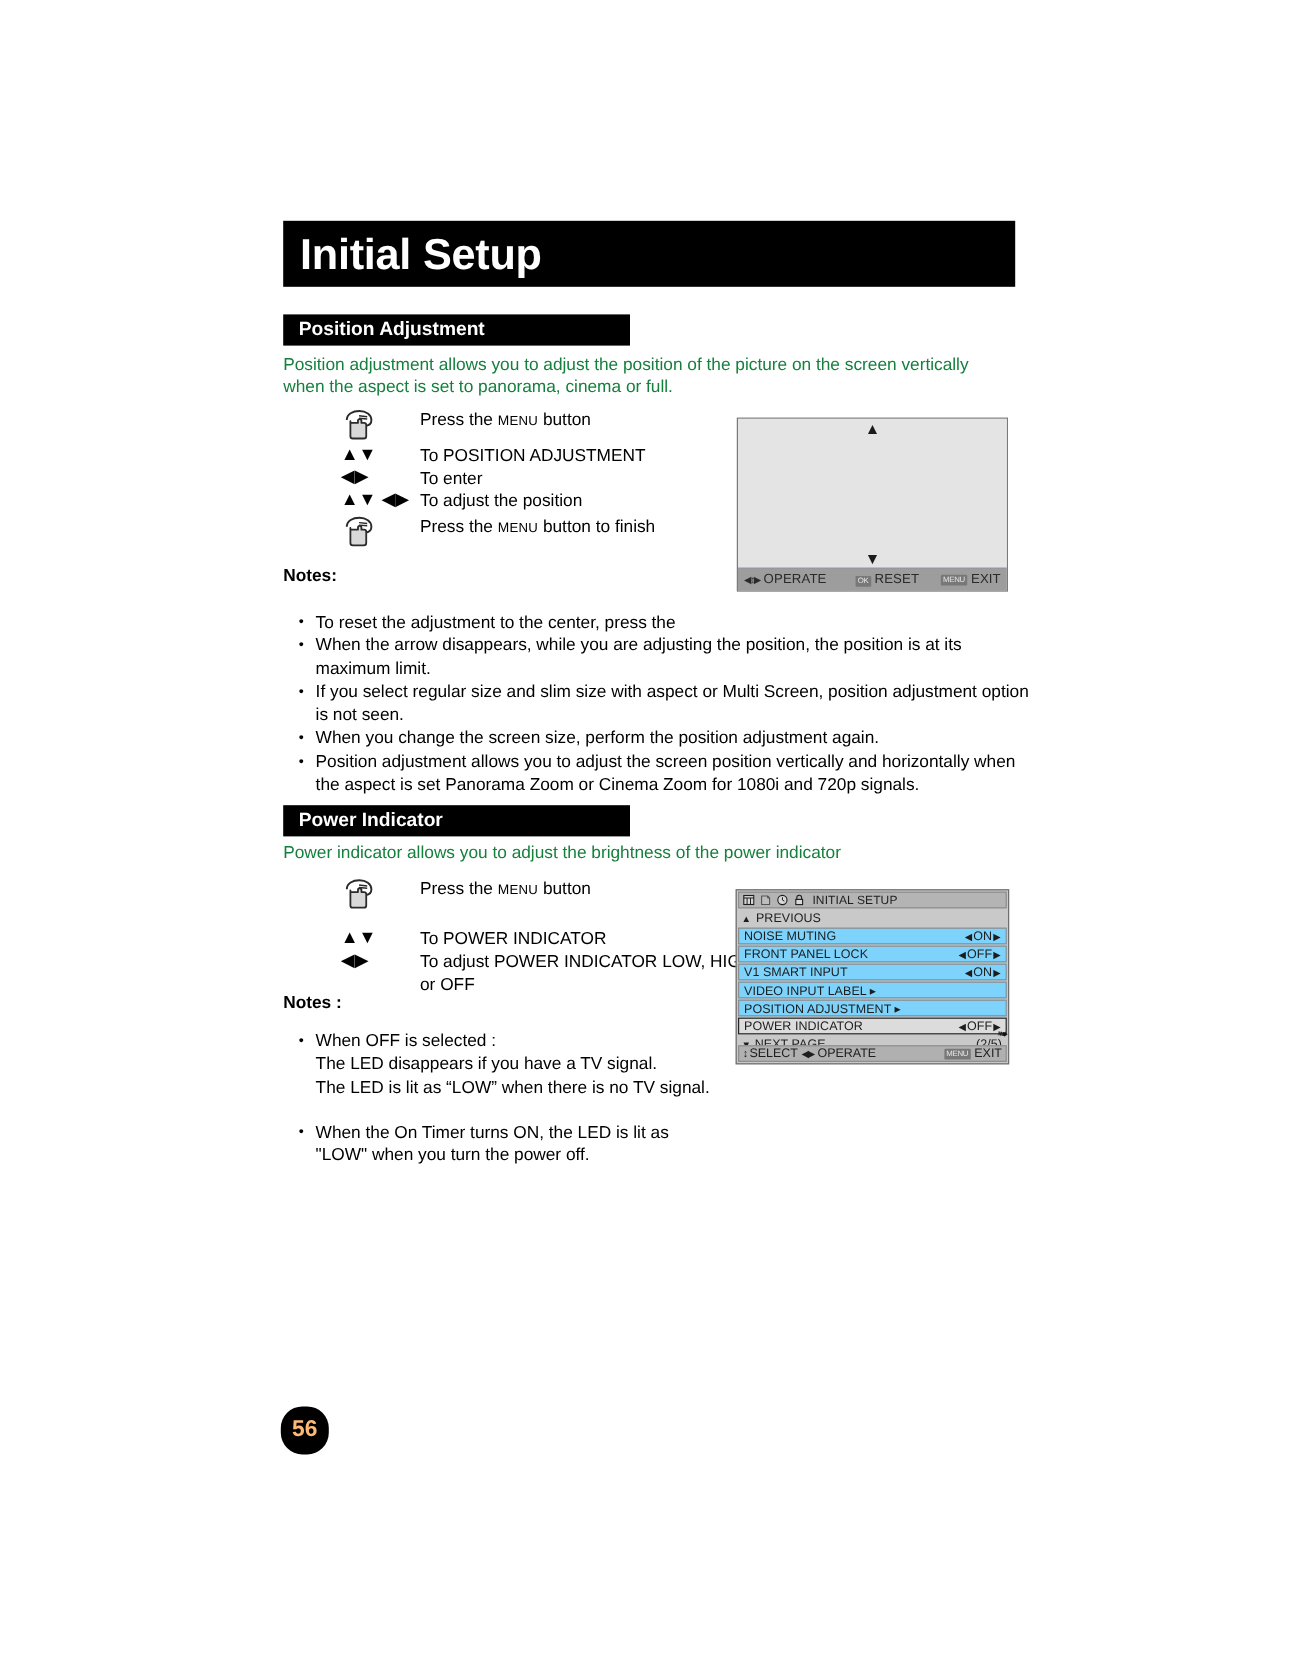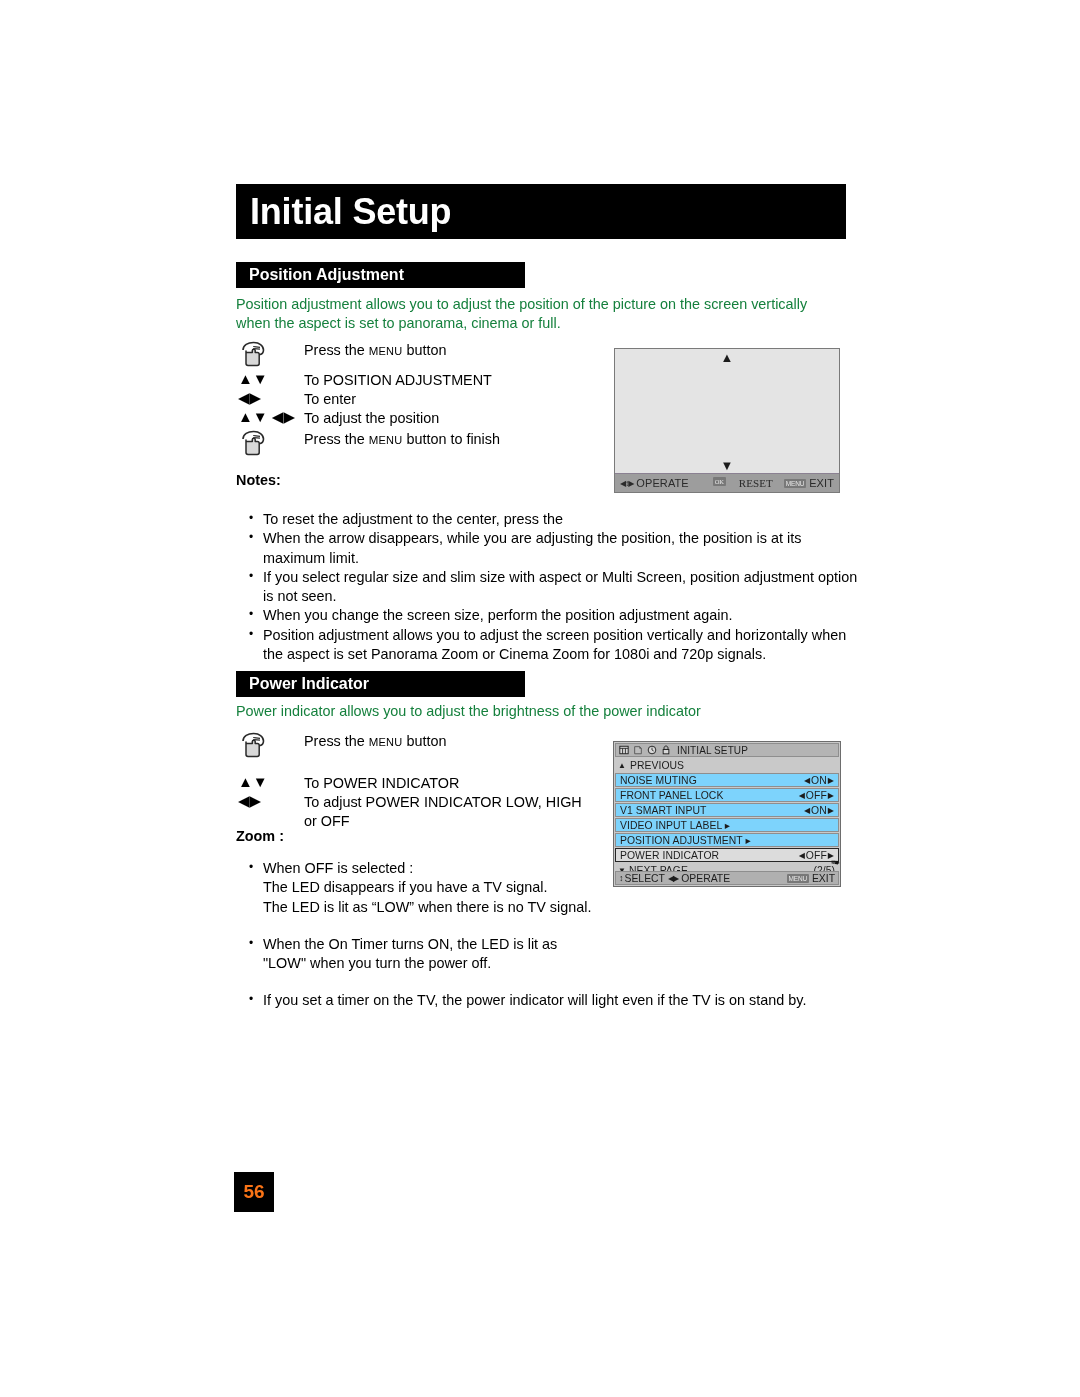--- a/index.html
+++ b/index.html
@@ -61,20 +61,21 @@
     width: 600px;
   }
 
   
   .instr-block {
     position: absolute;
   }
   .instr-row {
     display: flex;
     align-items: flex-start;
+    margin-left: 46px;
   }
   .instr-key {
     width: 66px;
     flex: 0 0 66px;
     display: flex;
     align-items: center;
   }
   .instr-label {
     font-size: 14.4px;
     line-height: 19px;
@@ -163,21 +164,21 @@
     height: 18px;
     background: #9d9d9d;
     display: flex;
     align-items: center;
     font-size: 10.5px;
     color: #2a2a2a;
     box-sizing: border-box;
     padding: 0 5px;
   }
   .tv-bottombar .bb-operate { display:flex; align-items:center; gap:3px; }
-  .tv-bottombar .bb-reset { display:flex; align-items:flex-start; gap:13px; margin-left:24px;font-family:Liberation Serif, serif; }
+  .tv-bottombar .bb-reset { display:flex; align-items:flex-end; gap:3px; margin-left:24px; }
   .tv-bottombar .bb-exit { display:flex; align-items:center; gap:3px; margin-left:auto; }
   .key-chip {
     display:inline-block;
     background:#787878;
     color:#e8e8e8;
     font-size:6.5px;
     line-height:9px;
     padding:0 2px;
     border-radius:1px;
     letter-spacing:-0.2px;
@@ -265,26 +266,27 @@
   }
 
   
   .page-num {
     position: absolute;
     left: 234px;
     top: 1172px;
     width: 40px;
     height: 40px;
     background: #000000;
-    color: #f97316;
+    color: #fdba74;
     font-size: 19px;
     font-weight: bold;
     display: flex;
     align-items: center;
     justify-content: center;
+    border-radius: 18px;
   }
 </style>
 </head>
 <body>
 
 <div class="page-banner">
   <span class="page-banner-text">Initial Setup</span>
 </div>
 
 <div class="section-bar" style="top:262px;">
@@ -503,23 +505,22 @@
     <span>SELECT</span>
     <span style="font-size:8px; margin:0 3px 0 3px; letter-spacing:-1px;">◀▶</span>
     <span>OPERATE</span>
     <span class="ob-exit">
       <span class="key-chip">MENU</span>
       <span>EXIT</span>
     </span>
   </div>
 </div>
 
-<div class="notes-title" style="left:236px; top:828px;">Zoom :</div>
+<div class="notes-title" style="left:236px; top:828px;">Notes :</div>
 <ul class="notes-list" style="left:236px; top:847px; width:600px;">
   <li>When OFF is selected :</li>
   <li class="nobullet">The LED disappears if you have a TV signal.</li>
   <li class="nobullet">The LED is lit as “LOW” when there is no TV signal.</li>
   <li style="margin-top:18px;">When the On Timer turns ON, the LED is lit as</li>
   <li class="nobullet">"LOW" when you turn the power off.</li>
-  <li style="margin-top:18px;">If you set a timer on the TV, the power indicator will light even if the TV is on stand by.</li>
 </ul>
 
 <div class="page-num">56</div>
 
 </body></html>

